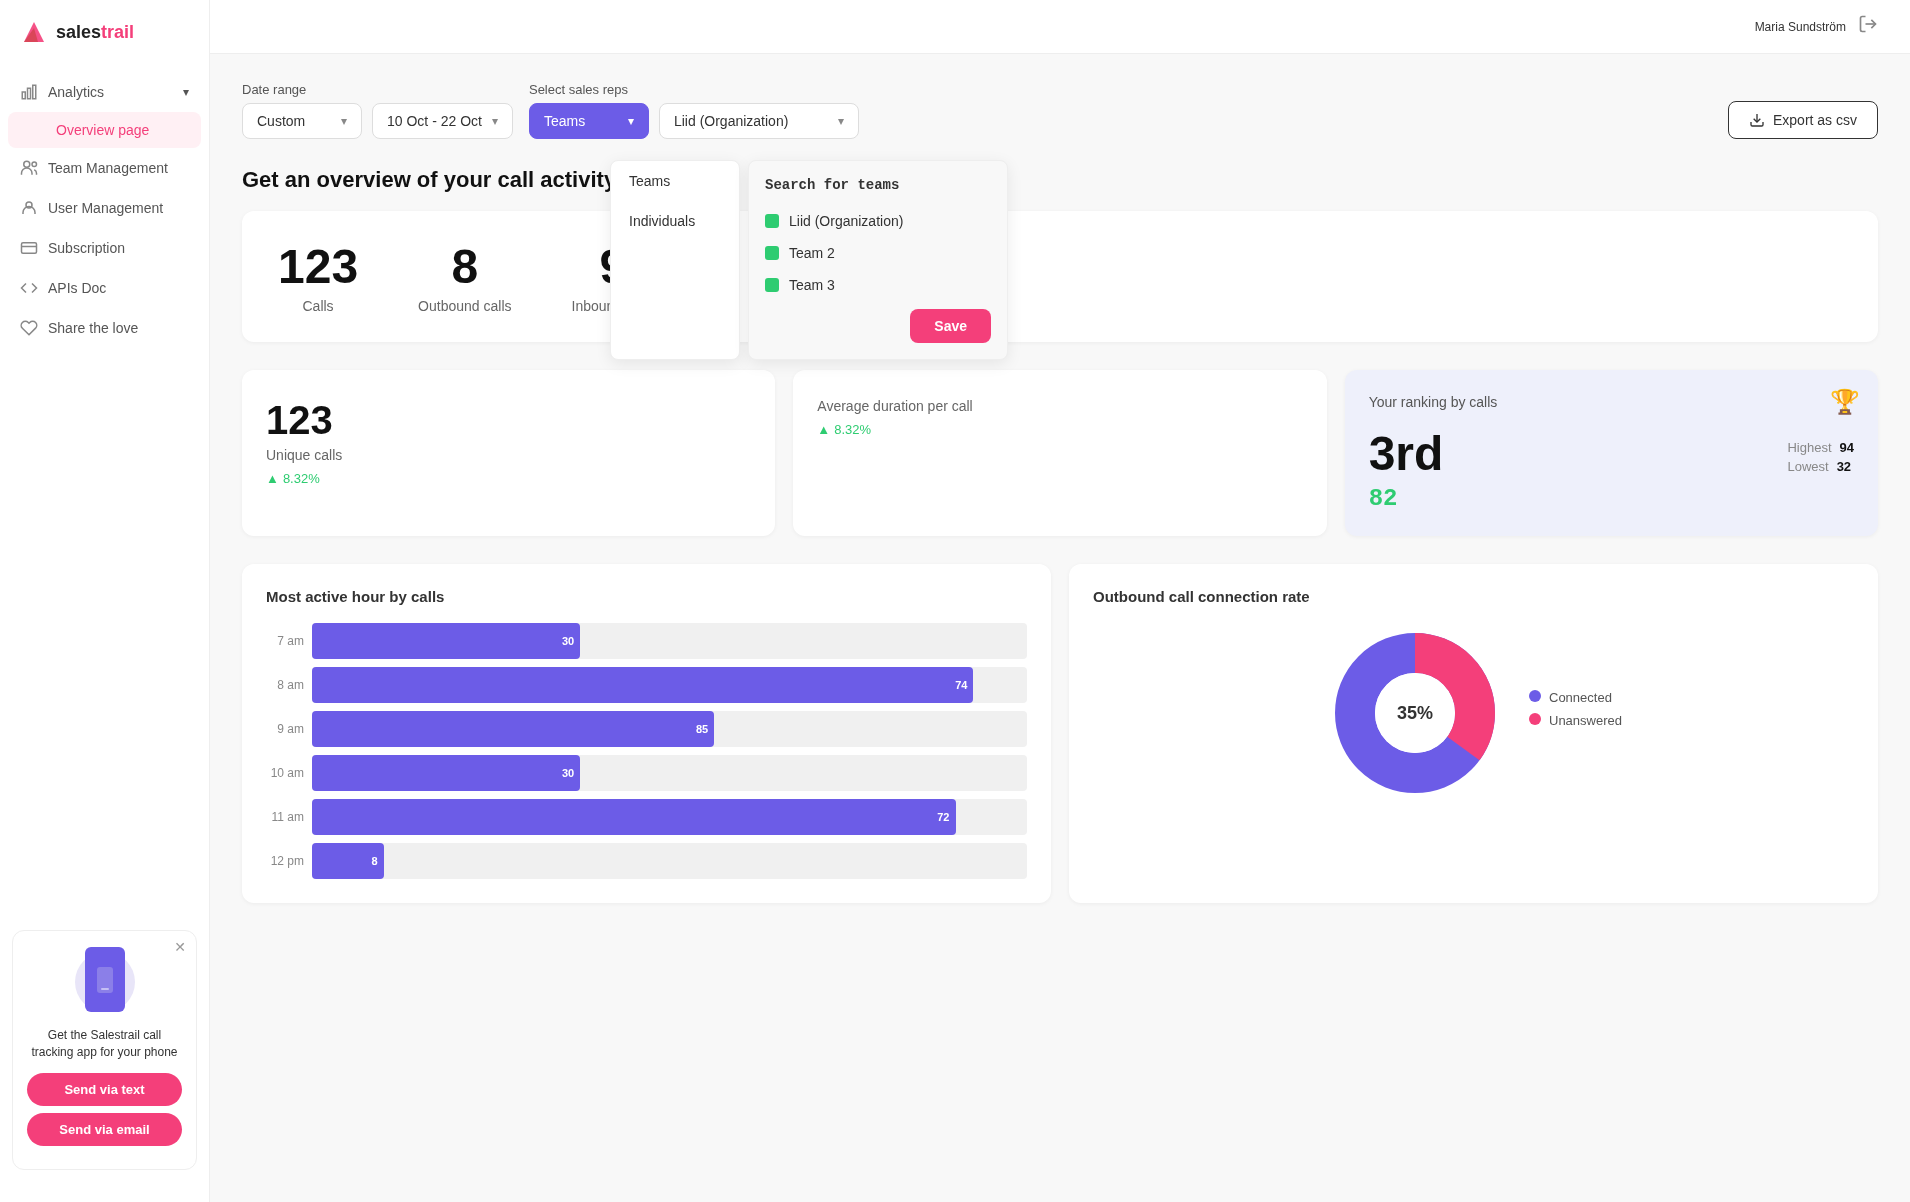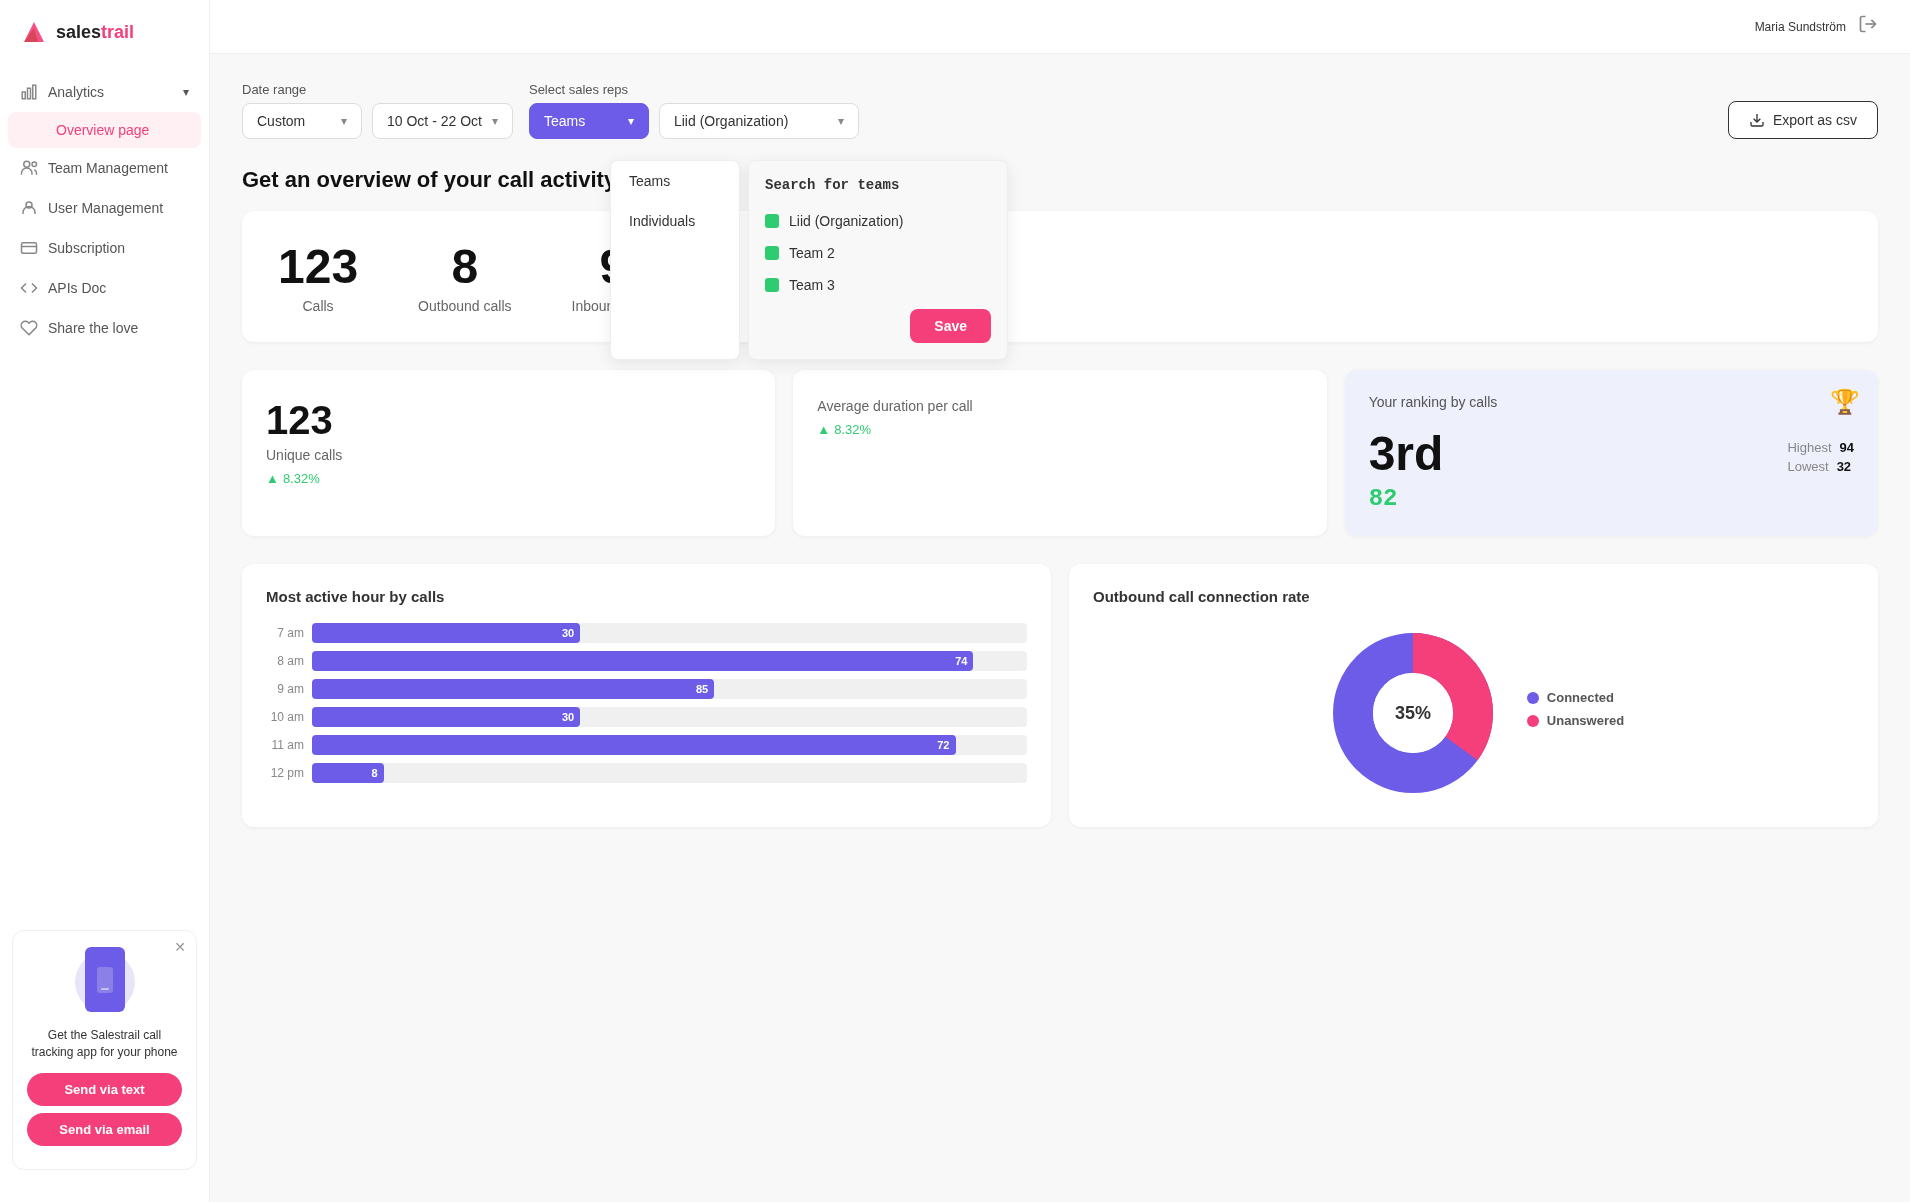--- a/index.html
+++ b/index.html
@@ -147,28 +147,28 @@
     .chart-card {
       background: #fff; border-radius: 12px; padding: 24px;
       box-shadow: 0 1px 4px rgba(0,0,0,0.05);
     }
     .chart-title { font-size: 15px; font-weight: 600; color: #333; margin-bottom: 18px; }
 
     
     .bar-chart { display: flex; flex-direction: column; gap: 8px; }
     .bar-row { display: flex; align-items: center; gap: 8px; }
     .bar-label { font-size: 12px; color: #888; width: 38px; text-align: right; flex-shrink: 0; }
-    .bar-track { flex: 1; background: #f0f0f0; border-radius: 4px; height: 20px; position: relative; }
+    .bar-track { flex: 1; background: #f0f0f0; border-radius: 4px; height: 36px; position: relative; }
     .bar-fill { height: 100%; background: #6c5ce7; border-radius: 4px; display: flex; align-items: center; }
     .bar-value-inside { color: #fff; font-size: 11px; font-weight: 600; position: absolute; right: 6px; top: 50%; transform: translateY(-50%); }
 
     
     .donut-wrapper { display: flex; align-items: center; justify-content: center; gap: 24px; }
     .donut-legend { font-size: 13px; color: #555; }
-    .legend-item { display: flex; align-items: center; gap: 8px; margin-bottom: 8px; font-weight: bold; }
+    .legend-item { display: flex; align-items: flex-start; gap: 8px; margin-bottom: 8px; }
     .legend-dot { width: 12px; height: 12px; border-radius: 50%; }
 
     .clearfix::after { content: ''; display: table; clear: both; }
   </style>
 </head>
 <body>
 
 <div class="sidebar">
   <div class="sidebar-logo">
     <svg width="28" height="28" viewBox="0 0 28 28">

